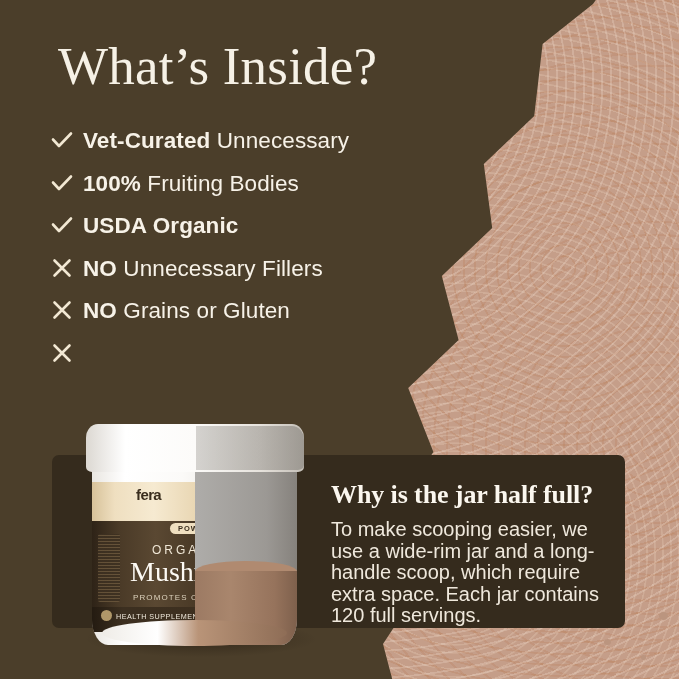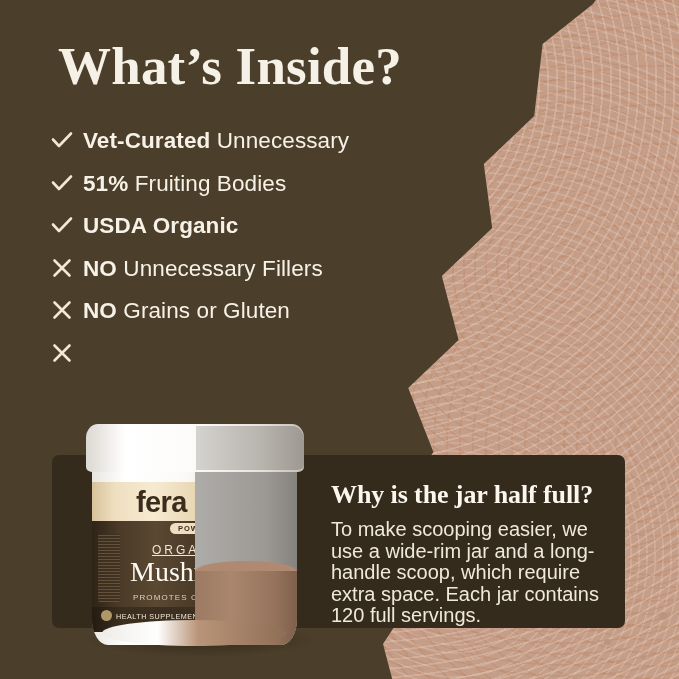--- a/index.html
+++ b/index.html
@@ -61,21 +61,20 @@
   .headline {
     position: absolute;
     left: 58px;
     top: 39px;
     font-family: "Liberation Serif", "DejaVu Serif", serif;
     font-size: 53px;
     line-height: 1.05;
     color: #f6f1e6;
     letter-spacing: .2px;
     white-space: nowrap;
-    font-weight: bold;
   }
 
   
   .feature-list {
     position: absolute;
     left: 49px;
     top: 126px;
     width: 430px;
   }
   .feature-row {
@@ -183,21 +182,21 @@
     position: absolute;
     left: 0; top: 147px;
     width: 100%; height: 25px;
     background: linear-gradient(90deg,#241b11 0%, #3c2f20 30%, #49392733 100%);
     background-color: #3a2d1e;
   }
   .brand {
     position: absolute;
     left: 44px;
     top: 26px;
-    font-size: 29px;
+    font-size: 15px;
     font-weight: bold;
     color: #3a2d1d;
     letter-spacing: -.6px;
   }
   .pow-pill {
     position: absolute;
     left: 78px;
     top: 63px;
     padding: 1px 8px;
     border-radius: 8px;
@@ -210,21 +209,20 @@
     overflow: hidden;
   }
   .organic {
     position: absolute;
     left: 60px;
     top: 83px;
     font-size: 12px;
     color: #efe6d5;
     letter-spacing: 3px;
     white-space: nowrap;
-    text-decoration: underline;
   }
   .mushroom {
     position: absolute;
     left: 38px;
     top: 96px;
     font-family: "Liberation Serif", "DejaVu Serif", serif;
     font-size: 28px;
     color: #fdfaf4;
     white-space: nowrap;
   }
@@ -346,21 +344,21 @@
       </span>
       <span class="feature-text"><b>Vet-Curated</b><span> Unnecessary</span></span>
     </div>
 
     <div class="feature-row">
       <span class="feature-mark">
         <svg width="26" height="26" viewBox="0 0 26 26">
             <path d="M4 12.5 L10 19 L22 6.5" fill="none" stroke="#f2e8d3" stroke-width="2.6" stroke-linecap="round" stroke-linejoin="round"></path>
           </svg>
       </span>
-      <span class="feature-text"><b>51%</b><span> Fruiting Bodies</span></span>
+      <span class="feature-text"><b>100%</b><span> Fruiting Bodies</span></span>
     </div>
 
     <div class="feature-row">
       <span class="feature-mark">
         <svg width="26" height="26" viewBox="0 0 26 26">
             <path d="M4 12.5 L10 19 L22 6.5" fill="none" stroke="#f2e8d3" stroke-width="2.6" stroke-linecap="round" stroke-linejoin="round"></path>
           </svg>
       </span>
       <span class="feature-text"><b>USDA Organic</b><span></span></span>
     </div>

